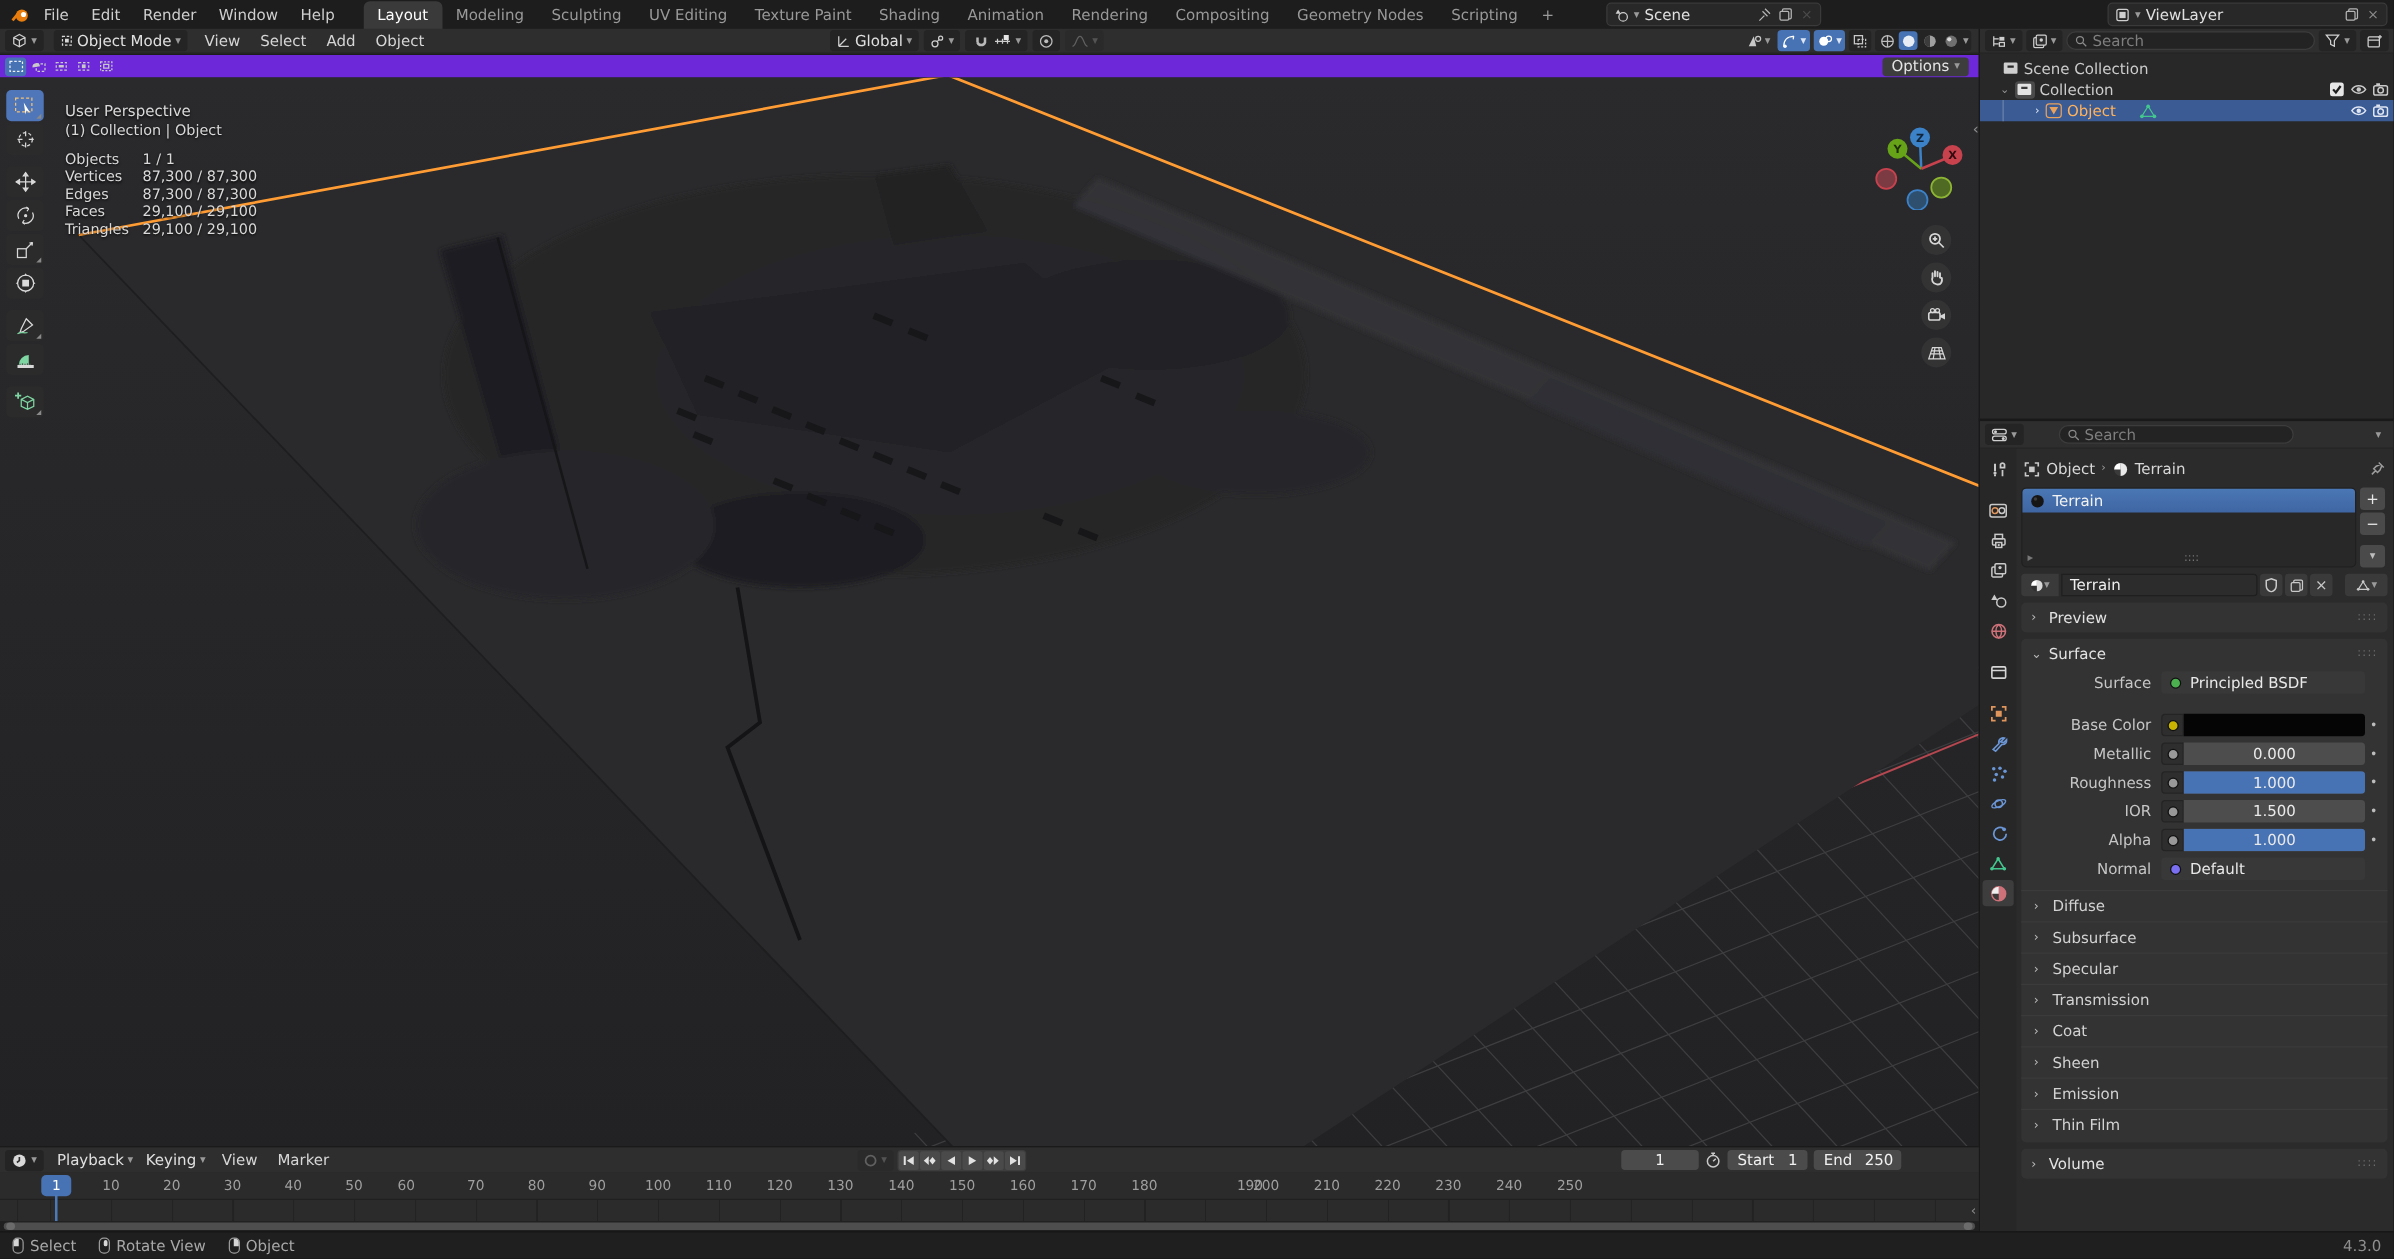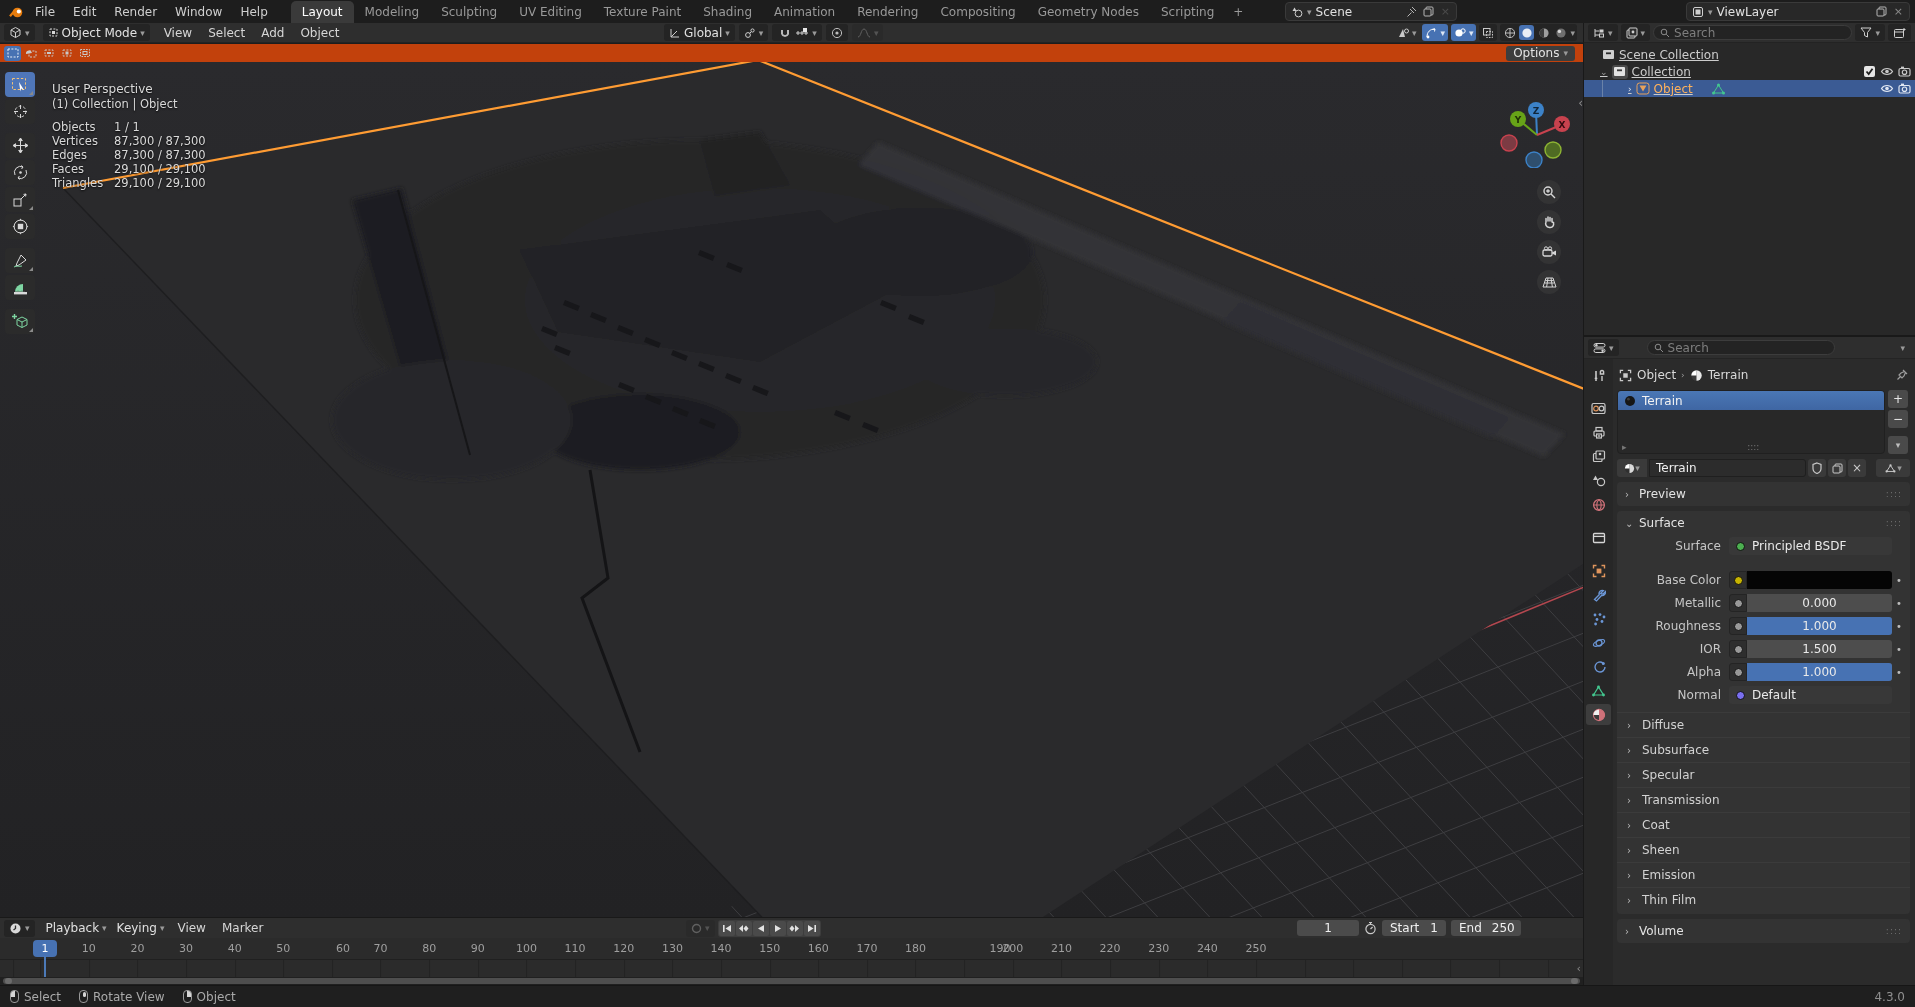--- a/index.html
+++ b/index.html
@@ -26,41 +26,41 @@
   .hbtn{display:flex;align-items:center;gap:3px;background:#242424;border-radius:3px;padding:1px 5px;height:17px;color:#e0e0e0;}
   .hmenu{padding:0 8px;color:#d6d6d6;}
   .vh-mid{position:absolute;left:664px;display:flex;align-items:center;gap:4px;}
   .vh-right{position:absolute;right:6px;display:flex;align-items:center;gap:3px;}
   .togbtn{display:flex;align-items:center;gap:2px;border-radius:3px;padding:1px 3px;height:17px;}
   .togbtn.on{background:#4772b3;}
   .shadegrp{display:flex;align-items:center;background:#242424;border-radius:3px;padding:1px 2px;height:17px;gap:2px;}
   .shadegrp .sm{width:15px;height:15px;border-radius:3px;display:flex;align-items:center;justify-content:center;}
   .shadegrp .sm.on{background:#4772b3;}
   
-  #tools-row{position:absolute;left:0;top:44px;width:1583px;height:18px;background:#c2410c;display:flex;align-items:center;padding:0 4px;}
+  #tools-row{position:absolute;left:0;top:44px;width:1583px;height:18px;background:#6d28d9;display:flex;align-items:center;padding:0 4px;}
   .selmode{width:17px;height:15px;border-radius:3px;margin-right:1px;display:flex;align-items:center;justify-content:center;}
   .selmode.on{background:#4772b3;}
   .optbtn{margin-left:auto;margin-right:4px;background:#3d3d3d;border-radius:3px;height:15px;display:flex;align-items:center;gap:4px;padding:0 7px;color:#e4e4e4;}
   
   #viewport{position:absolute;left:0;top:62px;width:1583px;height:855px;background:linear-gradient(#2a2a2d,#222224);overflow:hidden;}
   #stats{position:absolute;left:52px;top:20px;color:#d9d9d9;font-size:11.5px;text-shadow:0 1px 2px rgba(0,0,0,.8);line-height:14px;}
   #stats .srow{display:flex;}
   #stats .sl{width:48px;}
   #stats .sv{margin-left:14px;}
   #toolbar{position:absolute;left:5px;top:10px;width:30px;display:flex;flex-direction:column;}
   .tbtn{width:30px;height:25px;background:#2b2b2b;border-radius:4px;margin-bottom:2px;display:flex;align-items:center;justify-content:center;position:relative;}
   .tbtn.on{background:#4f76b8;}
   .tbtn .corner{position:absolute;right:2px;bottom:2px;width:0;height:0;border-left:4px solid transparent;border-bottom:4px solid #8a8a8a;}
   .tgap{height:7px;}
   #gizmo{position:absolute;right:8px;top:28px;width:78px;height:260px;}
   .navbtn{position:absolute;left:40px;width:24px;height:24px;border-radius:12px;background:rgba(60,60,60,.55);display:flex;align-items:center;justify-content:center;}
   #collapse-arrow{position:absolute;right:0;top:34px;color:#8c8c8c;font-size:12px;}
   
   #outliner{position:absolute;left:1583px;top:43px;width:332px;height:292px;background:#282828;border-left:1px solid #191919;padding-top:3px;}
-  .orow{height:17px;display:flex;align-items:center;gap:4px;padding:0 4px;color:#cccccc;text-decoration:underline;}
+  .orow{height:17px;display:flex;align-items:center;gap:4px;padding:0 4px;color:#cccccc;}
   .orow .grow{flex:1;}
   .orow.sel{background:#3b5b94;}
   .orow.sel .oname{color:#ffb25c;}
   .searchbox{flex:1;display:flex;align-items:center;gap:4px;background:#232323;border:1px solid #3c3c3c;border-radius:9px;height:15px;padding:0 6px;color:#7e7e7e;}
   
   #props{position:absolute;left:1583px;top:335px;width:332px;height:650px;background:#2b2b2b;border-left:1px solid #191919;border-top:2px solid #191919;}
   #props-header{height:22px;background:#2e2e2e;display:flex;align-items:center;gap:4px;padding:0 4px;border-bottom:1px solid #242424;}
   #props-nav{position:absolute;left:0;top:22px;width:29px;height:628px;background:#272727;display:flex;flex-direction:column;align-items:center;padding-top:6px;}
   .ntab{width:25px;height:21px;display:flex;align-items:center;justify-content:center;border-radius:3px;margin-bottom:3px;}
   .ntab.on{background:#3d3d3d;}
@@ -1205,21 +1205,21 @@
         </span>
       </span>
     </div>
     <div id="ruler">
       <div id="cfbadge" style="left:45px">1</div>
     <span class="rlab" style="left: 88.7715px;">10</span>
         <span class="rlab" style="left: 137.406px;">20</span>
         <span class="rlab" style="left: 186.042px;">30</span>
         <span class="rlab" style="left: 234.677px;">40</span>
         <span class="rlab" style="left: 283.312px;">50</span>
-        <span class="rlab" style="left: 343px;">60</span>
+        <span class="rlab" style="left: 325px;">60</span>
         <span class="rlab" style="left: 380.582px;">70</span>
         <span class="rlab" style="left: 429.216px;">80</span>
         <span class="rlab" style="left: 477.851px;">90</span>
         <span class="rlab" style="left: 526.486px;">100</span>
         <span class="rlab" style="left: 575.121px;">110</span>
         <span class="rlab" style="left: 623.756px;">120</span>
         <span class="rlab" style="left: 672.391px;">130</span>
         <span class="rlab" style="left: 721.027px;">140</span>
         <span class="rlab" style="left: 769.662px;">150</span>
         <span class="rlab" style="left: 818.297px;">160</span>

